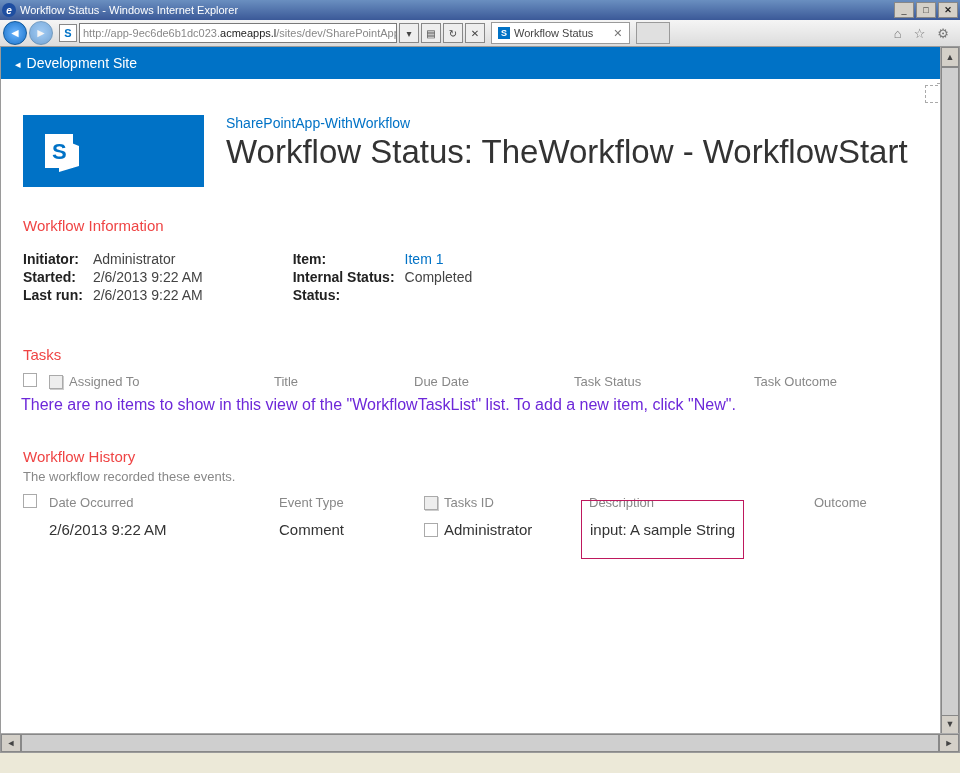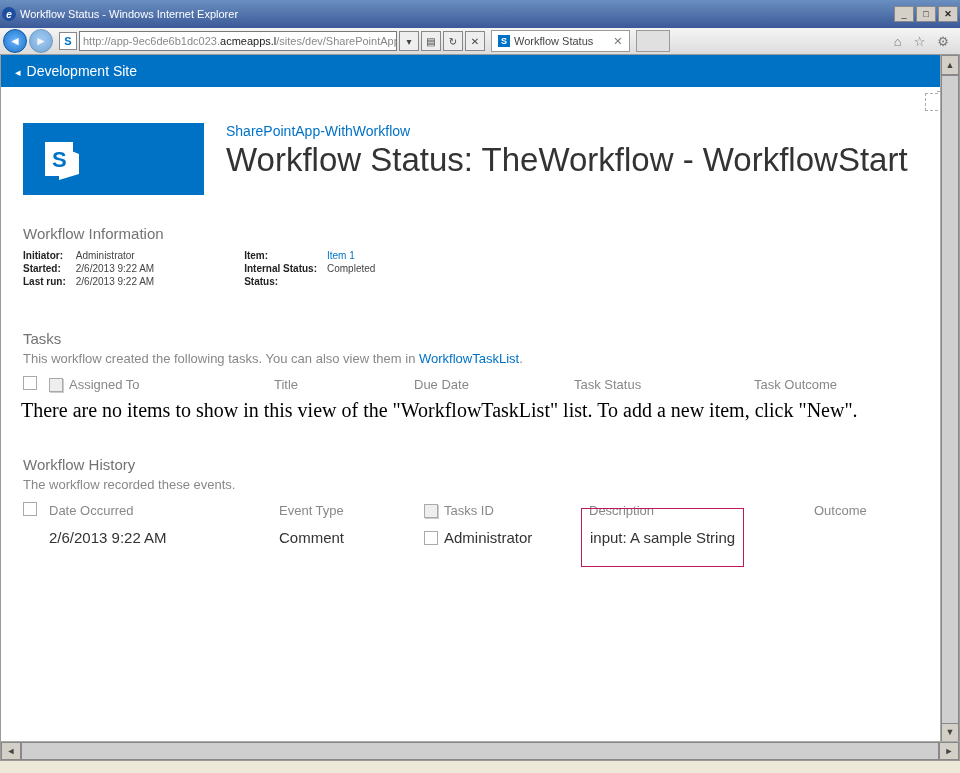--- a/index.html
+++ b/index.html
@@ -1,19 +1,19 @@
 <!DOCTYPE html>
 <html><head>
 <meta charset="utf-8">
 <style>
   html, body { margin:0; padding:0; font-family:"Segoe UI", Tahoma, Arial, sans-serif; font-size:13px; color:#444; }
   body { background:#ece9d8; width:960px; height:773px; overflow:hidden; }
 
   
-  .win-titlebar { height:28px; background:linear-gradient(#6a8fc0,#3b5998); color:#fff; display:flex; align-items:center; padding:0 2px; font-size:11px; }
+  .win-titlebar { height:20px; background:linear-gradient(#6a8fc0,#3b5998); color:#fff; display:flex; align-items:center; padding:0 2px; font-size:11px; }
   .win-icon { width:14px; height:14px; background:#1e4ea1; border-radius:50%; margin-right:4px; display:flex; align-items:center; justify-content:center; }
   .win-icon::after { content:"e"; color:#fff; font-weight:bold; font-size:10px; font-style:italic; }
   .win-title { flex:1; }
   .win-btn { width:18px; height:14px; background:#d4d0c8; border:1px solid #888; margin-left:2px; color:#222; font-size:9px; display:flex; align-items:center; justify-content:center; cursor:default; }
   .win-btn.close { font-weight:bold; }
 
   
   .ie-toolbar { height:26px; background:linear-gradient(#f5f5f5,#dcdcdc); border-bottom:1px solid #9a9a9a; display:flex; align-items:center; padding:0 3px; font-size:11px; }
   .nav-circle { width:22px; height:22px; border-radius:50%; background:radial-gradient(#6bb6ff,#1870c8); border:1px solid #125a9c; display:flex; align-items:center; justify-content:center; color:#fff; font-size:12px; cursor:pointer; }
   .nav-circle + .nav-circle { margin-left:2px; }
@@ -39,36 +39,36 @@
   .focus-icon { width:16px; height:16px; border:1px dashed #aaa; position:relative; cursor:pointer; }
   .focus-icon::after { content:""; position:absolute; right:-3px; top:-3px; width:7px; height:7px; border:1px solid #aaa; border-left:none; border-bottom:none; }
 
   
   .page { padding:6px 22px 0 22px; }
   .page-head { display:flex; align-items:flex-start; gap:22px; }
   .sp-logo { width:165px; height:72px; background:#0072c6; display:flex; align-items:center; justify-content:flex-start; padding-left:16px; }
   .sp-logo svg { width:50px; height:50px; }
   .head-text .breadcrumb { color:#0072c6; font-size:14px; }
   .head-text h1 { font-weight:200; font-size:33px; margin:2px 0 0 0; color:#333; letter-spacing:0px; }
-  .section-title { font-size:15px; color:#737373; margin-top:30px; }
-  .info-grid { display:flex; margin-top:8px; font-size:10px; }
+  .section-title { font-size:15px; color:#ef4444; margin-top:30px; }
+  .info-grid { display:flex; margin-top:17px; font-size:14px; }
   .info-col { display:grid; grid-template-columns:auto auto; column-gap:10px; row-gap:2px; }
   .info-col.left { margin-right:90px; }
   .info-col b { font-weight:700; color:#222; }
   .link { color:#0072c6; cursor:pointer; }
   .subtext { color:#888; font-size:13px; margin-top:4px; }
 
   .task-head, .hist-head, .hist-row { display:flex; align-items:center; margin-top:10px; font-size:13px; }
   .col-chk { width:26px; }
   .chk { width:12px; height:12px; border:1px solid #aaa; background:#fff; display:inline-block; }
   .chk.shadow { box-shadow:1px 1px 0 #ccc; background:#eee; }
   .task-head span, .hist-head span { color:#888; }
   .c-assigned { width:225px; display:flex; align-items:center; gap:6px; }
   .c-title { width:140px; } .c-due { width:160px; } .c-status { width:180px; } .c-outcome { flex:1; }
-  .empty-msg { font-size:20px; color:#000000; margin-top:6px; margin-left:-2px;font-family:Liberation Serif, serif; }
+  .empty-msg { font-size:16px; color:#6d28d9; margin-top:6px; margin-left:-2px; }
 
   .h-date { width:230px; } .h-type { width:145px; } .h-user { width:165px; display:flex; align-items:center; gap:6px; } .h-desc { width:225px; } .h-outcome { flex:1; }
   .hist-row { color:#333; font-size:15px; }
   .hist-row .h-date, .hist-row .h-type, .hist-row .h-user, .hist-row .h-desc { color:#333; }
   .hist-row .boxed { border:1px solid #be185d; padding:20px 8px; margin-left:-8px; width:155px; }
 
   
   .hscroll { position:absolute; left:0; right:0; bottom:0; height:18px; background:#ece9d8; border-top:1px solid #aaa; display:flex; }
   .hscroll .arrow { width:18px; background:#d4d0c8; border:1px solid #888; display:flex; align-items:center; justify-content:center; font-size:9px; cursor:pointer; }
   .hscroll .track { flex:1; background:#ece9d8; position:relative; }
@@ -155,23 +155,20 @@
         <b>Item:</b>
           <span class="link">Item 1</span>
         <b>Internal Status:</b>
           <span>Completed</span>
         <b>Status:</b>
           <span></span>
       </div>
     </div>
 
     <div class="section-title" style="margin-top:43px">Tasks</div>
-    <div class="subtext">
-      <span>This workflow created the following tasks. You can also view them in </span><span class="link">WorkflowTaskList</span><span>.</span>
-    </div>
     <div class="task-head">
       <span class="col-chk"><span class="chk"></span></span>
       <span class="c-assigned">
           <span class="chk shadow"></span>
           <span>Assigned To</span>
         </span>
       <span class="c-title">Title</span>
       <span class="c-due">Due Date</span>
       <span class="c-status">Task Status</span>
       <span class="c-outcome">Task Outcome</span>

